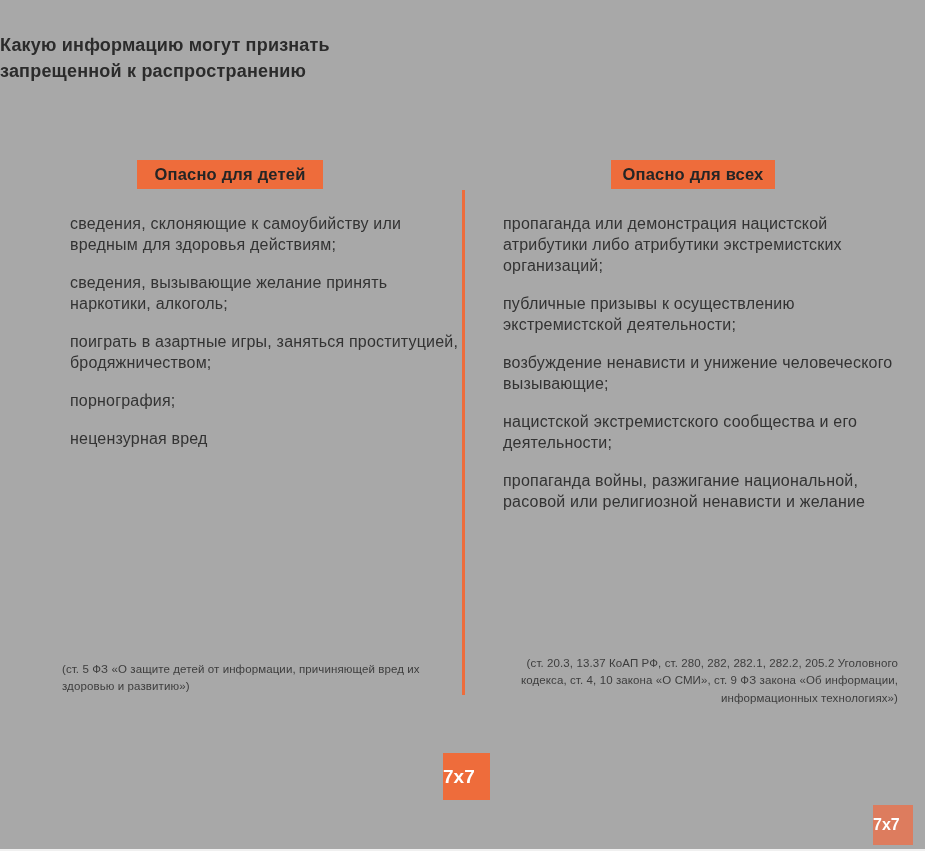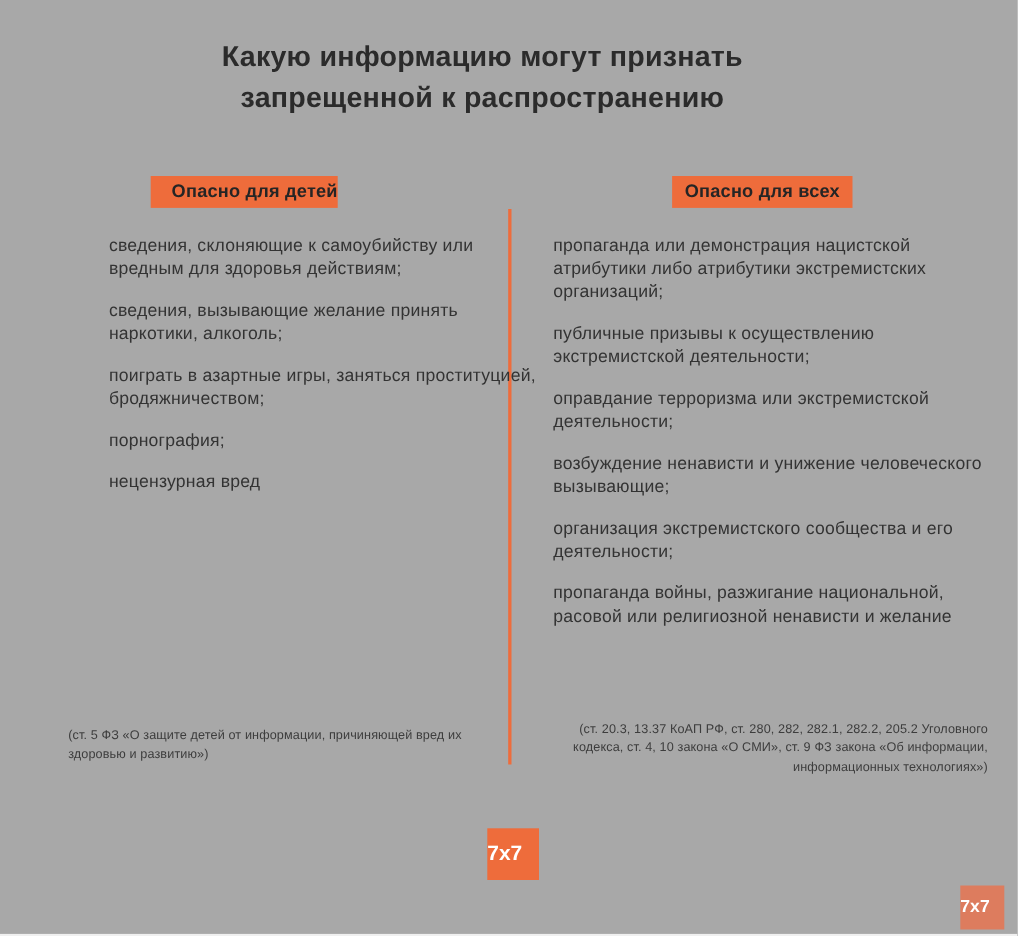--- a/index.html
+++ b/index.html
@@ -9,47 +9,46 @@
     height: 851px;
     background: #a8a8a8;
     font-family: "Liberation Sans", sans-serif;
     overflow: hidden;
   }
   .title {
     position: absolute;
     top: 33px;
     left: 0;
     width: 877px;
-    text-align: center;
-    font-size: 26px;
+    font-size: 18px;
     font-weight: bold;
     color: #2b2b2b;
     line-height: 1.42;
     letter-spacing: 0.2px;
   }
   .badge {
     position: absolute;
     top: 160px;
     height: 29px;
     background: #ee6c3b;
     display: flex;
     align-items: center;
     justify-content: center;
     font-weight: bold;
     font-size: 16.5px;
     color: #252525;
     letter-spacing: 0.2px;
   }
-  .badge-left  { left: 137px; width: 170px; justify-content: flex-end; }
+  .badge-left  { left: 137px; width: 186px; }
   .badge-right { left: 611px; width: 164px; }
   .col {
     position: absolute;
     top: 213px;
   }
-  .col-left  { left: 70px;  width: 392px; margin-left: 29px; }
+  .col-left  { left: 70px;  width: 392px; }
   .col-right { left: 503px; width: 400px; }
   .item {
     font-size: 16px;
     line-height: 21px;
     color: #333333;
     margin-bottom: 17px;
     letter-spacing: 0.2px;
   }
   .footnote {
     position: absolute;
@@ -124,23 +123,22 @@
     <div class="item">сведения, склоняющие к самоубийству или вредным для здоровья действиям;</div>
     <div class="item">сведения, вызывающие желание принять наркотики, алкоголь;</div>
     <div class="item">поиграть в азартные игры, заняться проституцией, бродяжничеством;</div>
     <div class="item">порнография;</div>
     <div class="item">нецензурная вред</div>
   </div>
 
   <div class="col col-right">
     <div class="item">пропаганда или демонстрация нацистской атрибутики либо атрибутики экстремистских организаций;</div>
     <div class="item">публичные призывы к осуществлению экстремистской деятельности;</div>
-    <div class="item">оправдание терроризма или экстремистской деятельности;</div>
     <div class="item">возбуждение ненависти и унижение человеческого вызывающие;</div>
-    <div class="item">организация экстремистского сообщества и его деятельности;</div>
+    <div class="item">нацистской экстремистского сообщества и его деятельности;</div>
     <div class="item">пропаганда войны, разжигание национальной, расовой или религиозной ненависти и желание</div>
   </div>
 
   <div class="footnote footnote-left">(ст. 5 ФЗ «О защите детей от информации, причиняющей вред их здоровью и развитию»)</div>
 
   <div class="footnote footnote-right">(ст. 20.3, 13.37 КоАП РФ, ст. 280, 282, 282.1, 282.2, 205.2 Уголовного кодекса, ст. 4, 10 закона «О СМИ», ст. 9 ФЗ закона «Об информации, информационных технологиях»)</div>
 
   <div class="logo logo-center">
     <span>7x7</span>
   </div>

